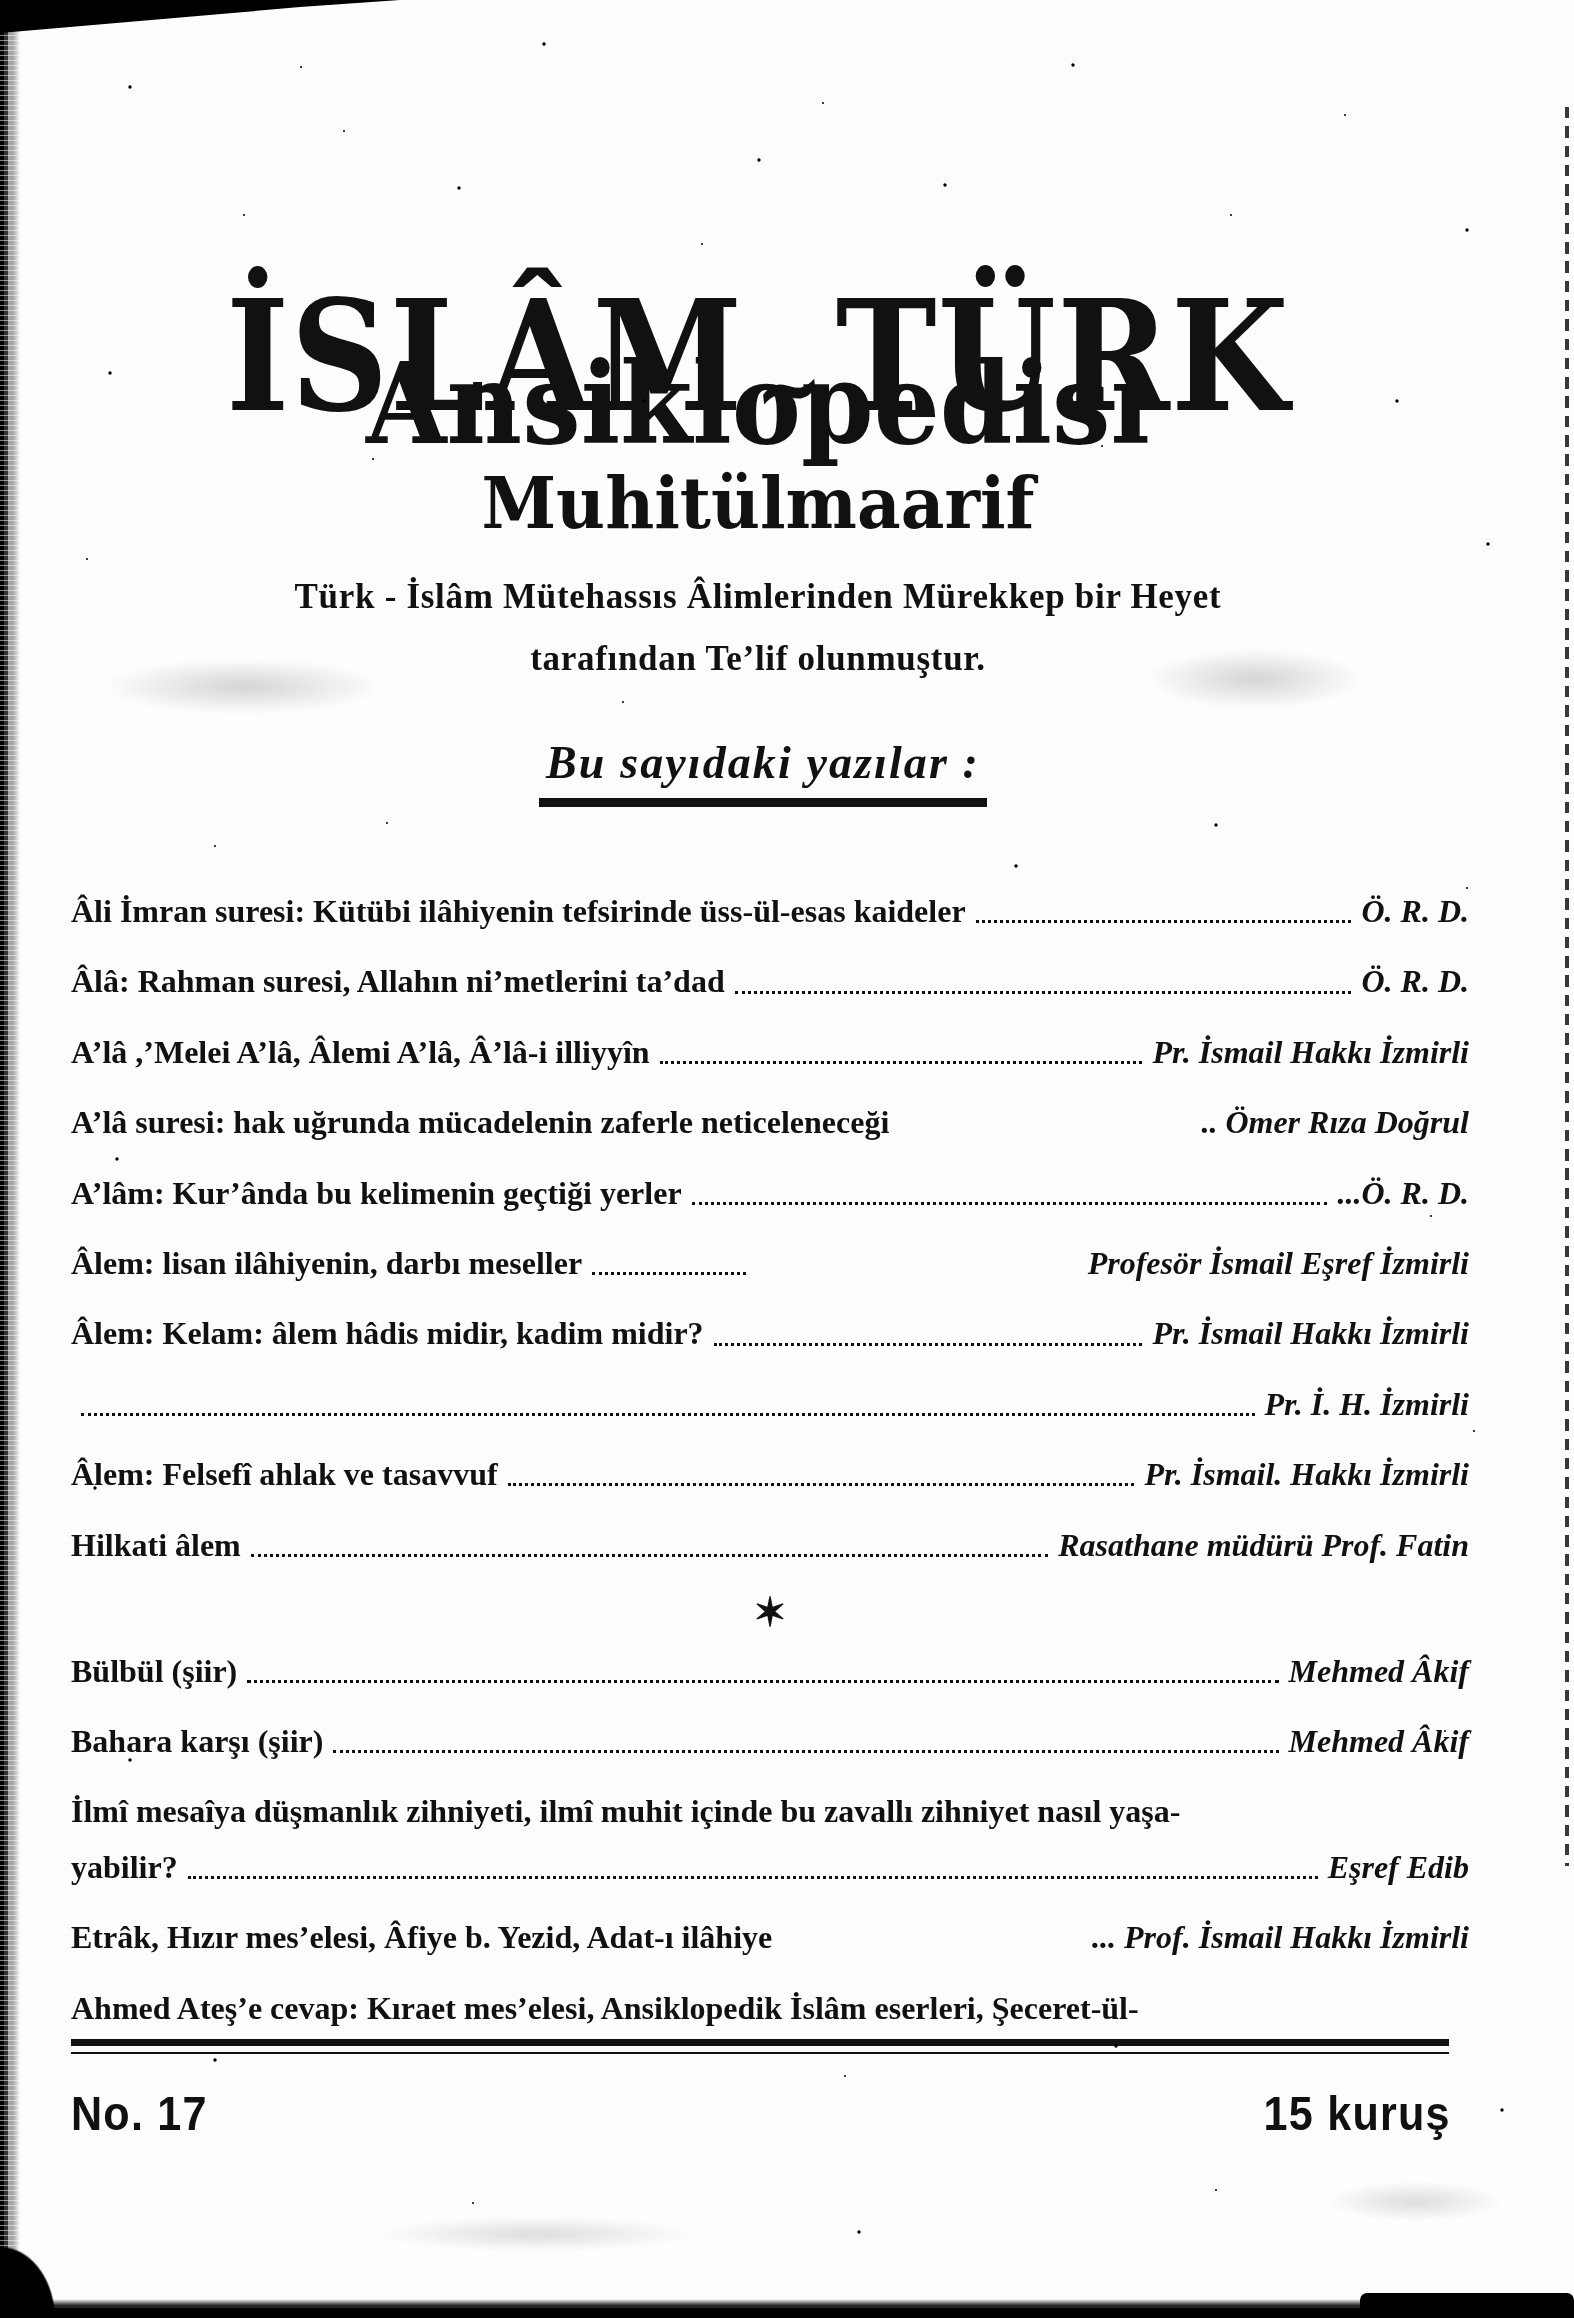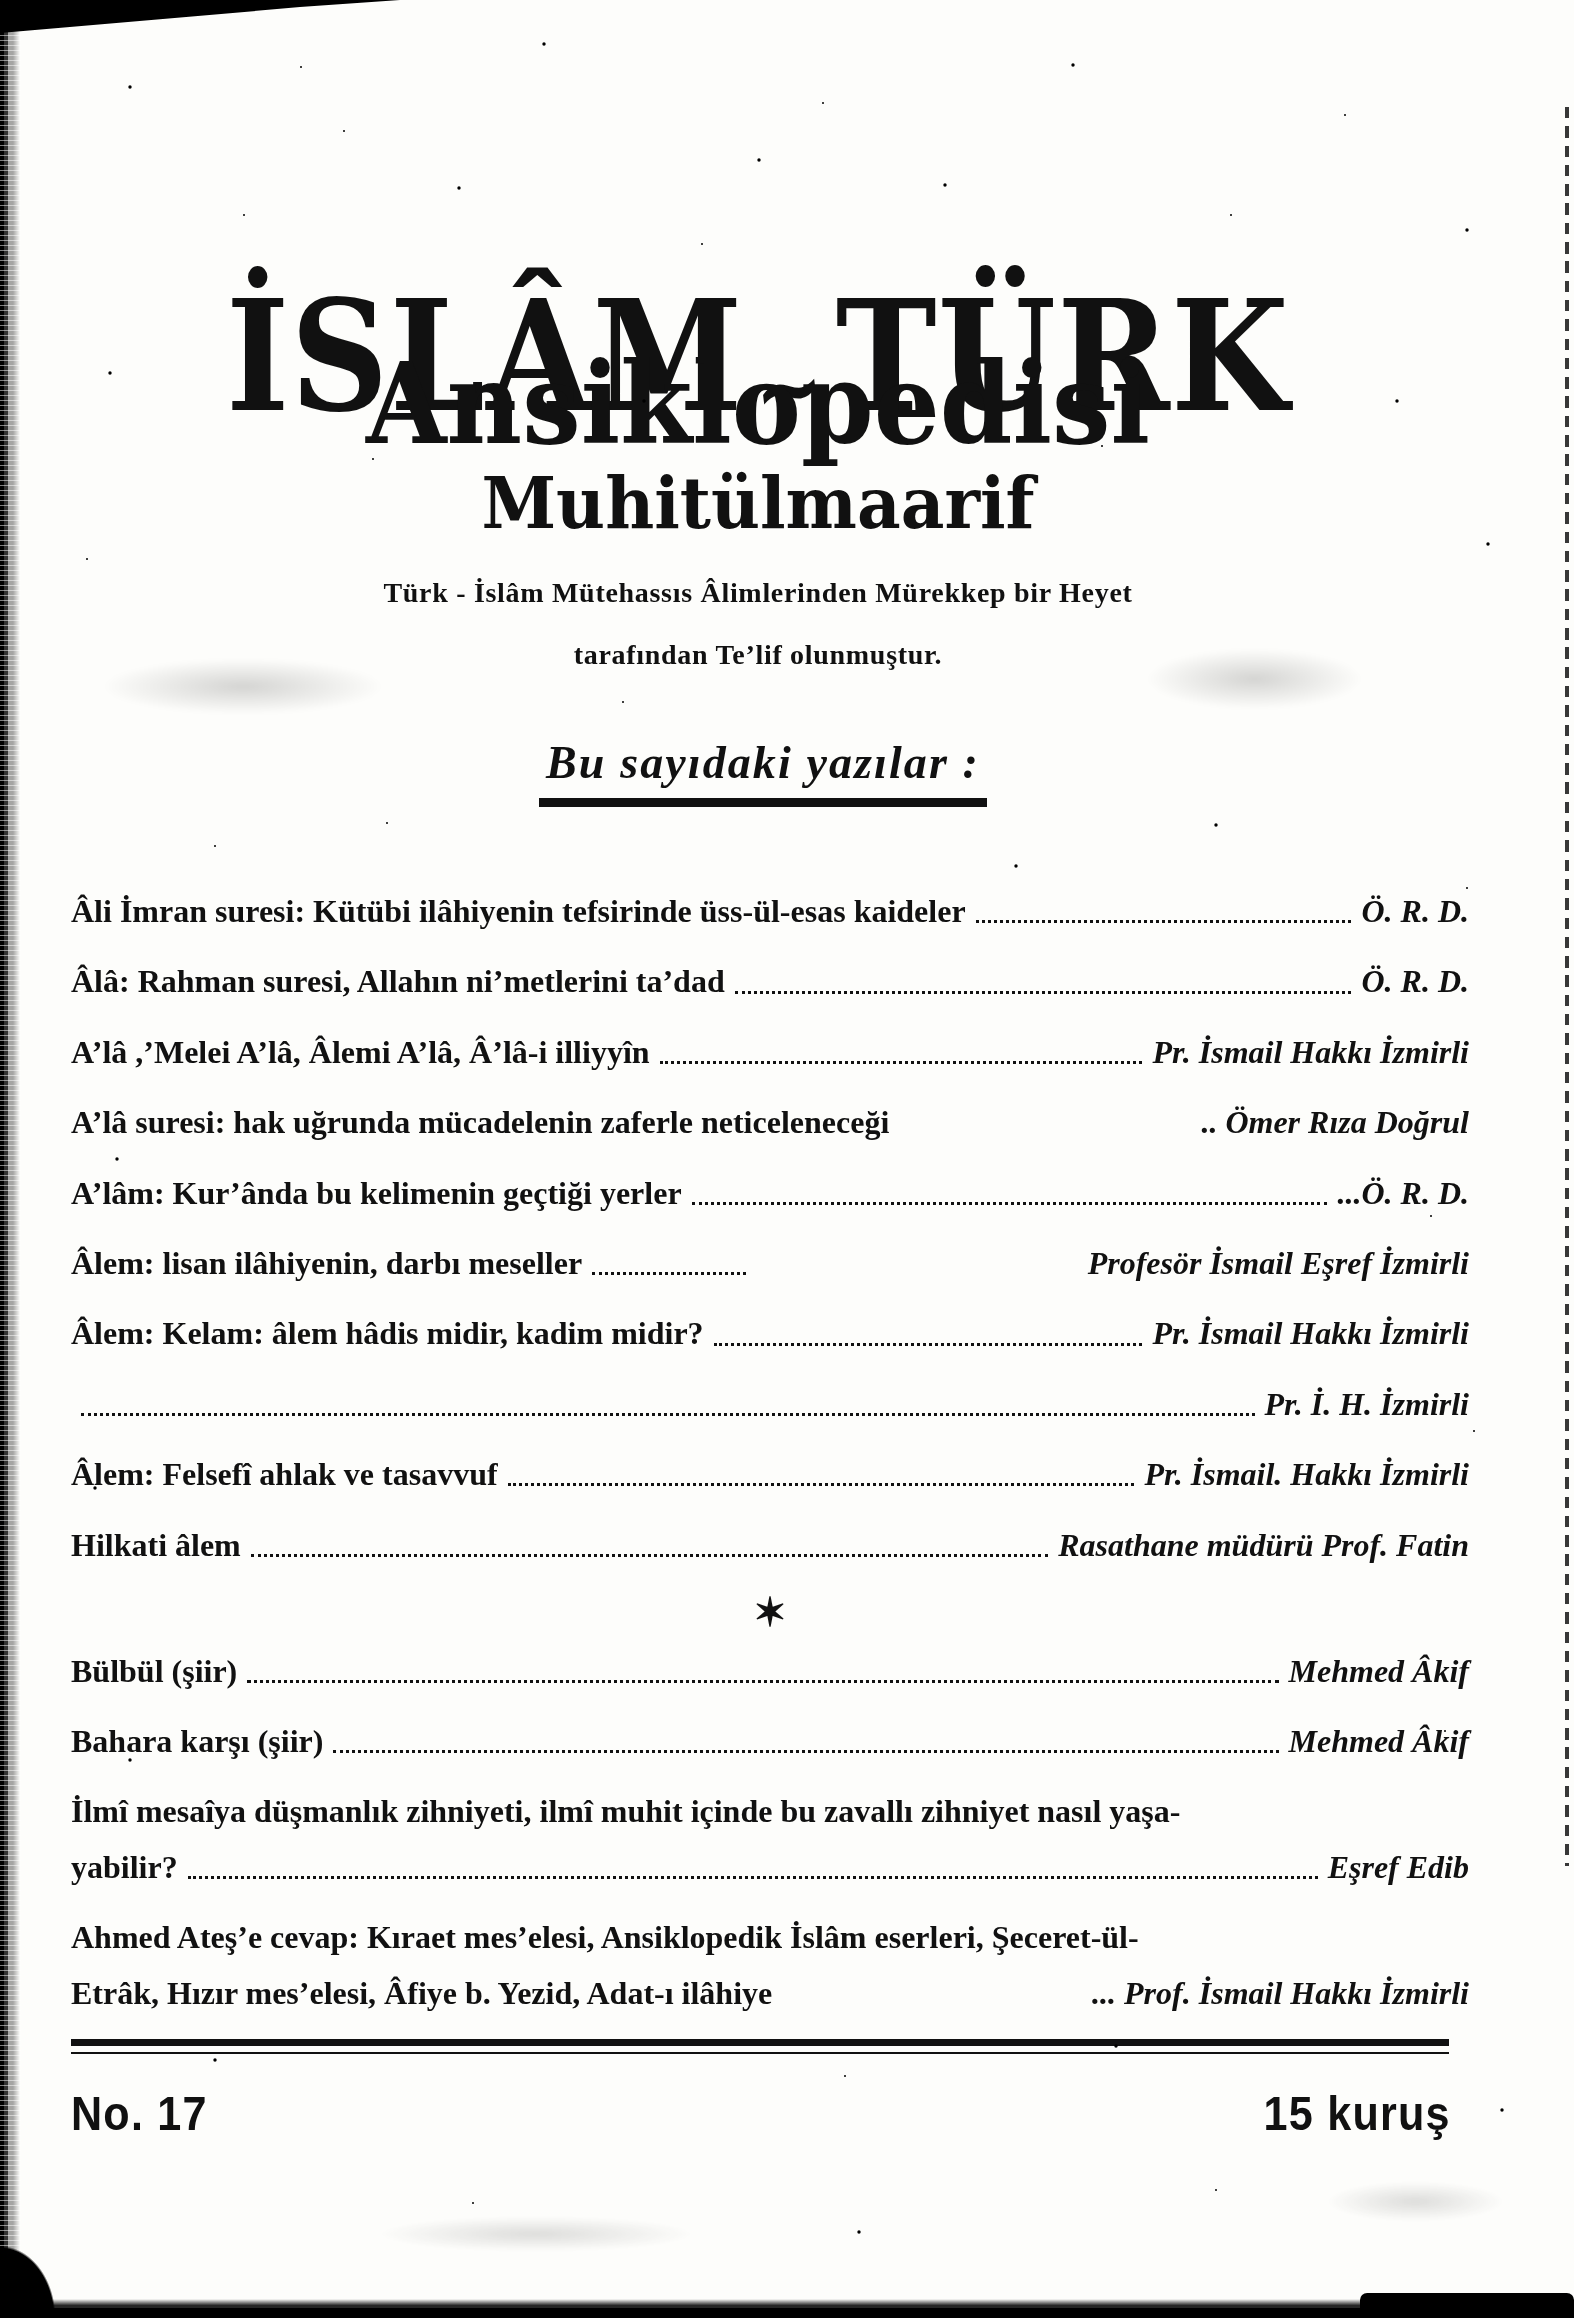--- a/index.html
+++ b/index.html
@@ -12,21 +12,21 @@
   
   .mast{position:absolute; left:0; width:1516px; text-align:center; white-space:nowrap;}
   .mast-title{top:161px; font-family:"DejaVu Serif", serif; font-size:154px; line-height:1.2;
     transform:scaleX(.88); transform-origin:50% 0; letter-spacing:1.4px;}
   .mast-title .sep{display:inline-block; font-size:.62em; transform:translateY(.12em) rotate(-8deg); margin:0 .12em;}
   .mast-sub1{top:336px; font-family:"DejaVu Serif", serif; font-size:113px; line-height:1.2;
     transform:scaleX(.92); transform-origin:50% 0;}
   .mast-sub2{top:461px; font-family:"DejaVu Serif", serif; font-size:71px; line-height:1.2;
     transform:scaleX(.95); transform-origin:50% 0;}
   .byline{position:absolute; left:0; width:1516px; text-align:center;
-    font-size:28px; letter-spacing:0.7px; line-height:1.2;}
+    font-size:35px; letter-spacing:0.7px; line-height:1.2;}
   .byline1{top:576px;} .byline2{top:638px;}
   
   .toc-head-wrap{position:absolute; top:736px; left:0; width:1526px; text-align:center;}
   .toc-head{display:inline-block; font-style:italic; font-size:46px; letter-spacing:2.1px;
     border-bottom:9.3px solid var(--ink); padding:0 7.1px 8.6px;}
   
   .toc{position:absolute; top:892px; left:71px; width:1398px; font-size:32px; line-height:1.2;font-family:Liberation Serif, serif;}
   .row{display:flex; align-items:flex-end; margin-bottom:32px;}
   .row .t{white-space:nowrap;}
   .row .lead{flex:1 1 29px; min-width:21.4px; height:0; border-bottom:3.6px dotted var(--ink);
@@ -157,27 +157,27 @@
         <span class="au">Mehmed Âkif</span>
       </div>
     <div class="row full">
         <span class="t">İlmî mesaîya düşmanlık zihniyeti, ilmî muhit içinde bu zavallı zihniyet nasıl yaşa-</span>
       </div>
     <div class="row">
         <span class="t">yabilir?</span>
         <span class="lead"></span>
         <span class="au">Eşref Edib</span>
       </div>
-    <div class="row full">
-        <span class="t">Ahmed Ateş’e cevap: Kıraet mes’elesi, Ansiklopedik İslâm eserleri, Şeceret-ül-</span>
-      </div>
     <div class="row bare">
         <span class="t">Etrâk, Hızır mes’elesi, Âfiye b. Yezid, Adat-ı ilâhiye</span>
         <span class="lead"></span>
         <span class="au">... Prof. İsmail Hakkı İzmirli</span>
+      </div>
+    <div class="row full">
+        <span class="t">Ahmed Ateş’e cevap: Kıraet mes’elesi, Ansiklopedik İslâm eserleri, Şeceret-ül-</span>
       </div>
   </div>
 
   <div class="foot-rule"></div>
   <div class="issue">No. 17</div>
   <div class="price">15 kuruş</div>
 
   <div class="smudge sm1"></div>
   <div class="smudge sm2"></div>
   <div class="smudge sm3"></div>

